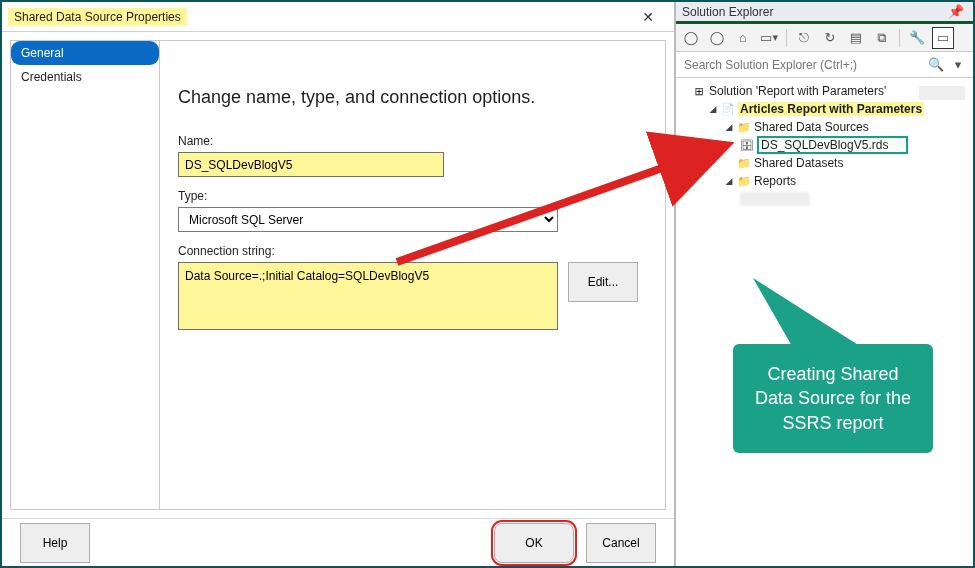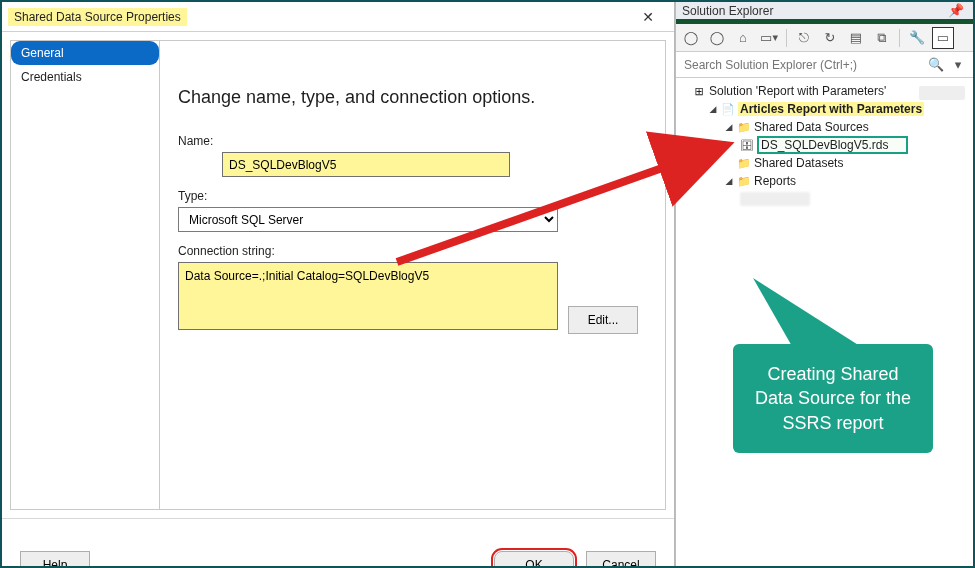--- a/index.html
+++ b/index.html
@@ -101,21 +101,21 @@
   }
   .inp {
     border: 1px solid #707070;
     padding: 4px 6px;
     font-family: inherit;
     font-size: 12px;
     background: #fff699;
     height: 25px;
     outline: none;
   }
-  .name-inp { width: 288px; margin-left: 44px; }
+  .name-inp { width: 266px; }
   .type-select {
     width: 380px;
     height: 25px;
     border: 1px solid #7a7a7a;
     font-family: inherit;
     font-size: 12px;
     padding: 2px 6px;
     background: #fff;
   }
   .conn-text {
@@ -123,29 +123,28 @@
     height: 68px;
     resize: none;
     font-family: inherit;
     font-size: 12px;
     padding: 6px;
     border: 1px solid #707070;
     background: #fff699;
     outline: none;
   }
   .btn {
-    height: 28px;
+    height: 40px;
     min-width: 70px;
     border: 1px solid #adadad;
     background: #eee;
     font-family: inherit;
     font-size: 12px;
     padding: 0 10px;
     cursor: pointer;
-    margin-top: 44px;
   }
   .dialog-footer {
     height: 48px;
     display: flex;
     align-items: center;
     padding: 0 18px;
     border-top: 1px solid #d8d8d8;
     gap: 12px;
     background: #fff;
   }
@@ -158,21 +157,21 @@
     flex-direction: column;
     background: #eef1f5;
     border-left: 1px solid #bcbcbc;
   }
   .panel-header {
     height: 22px;
     background: #e9ecf0;
     display: flex;
     align-items: center;
     padding: 0 6px;
-    border-bottom: 5px solid #14532d;
+    border-bottom: 3px solid #14532d;
     font-size: 12px;
     color: #333;
   }
   .panel-header .spacer { flex: 1; }
   .toolbar {
     height: 28px;
     display: flex;
     align-items: center;
     gap: 4px;
     padding: 0 4px;

